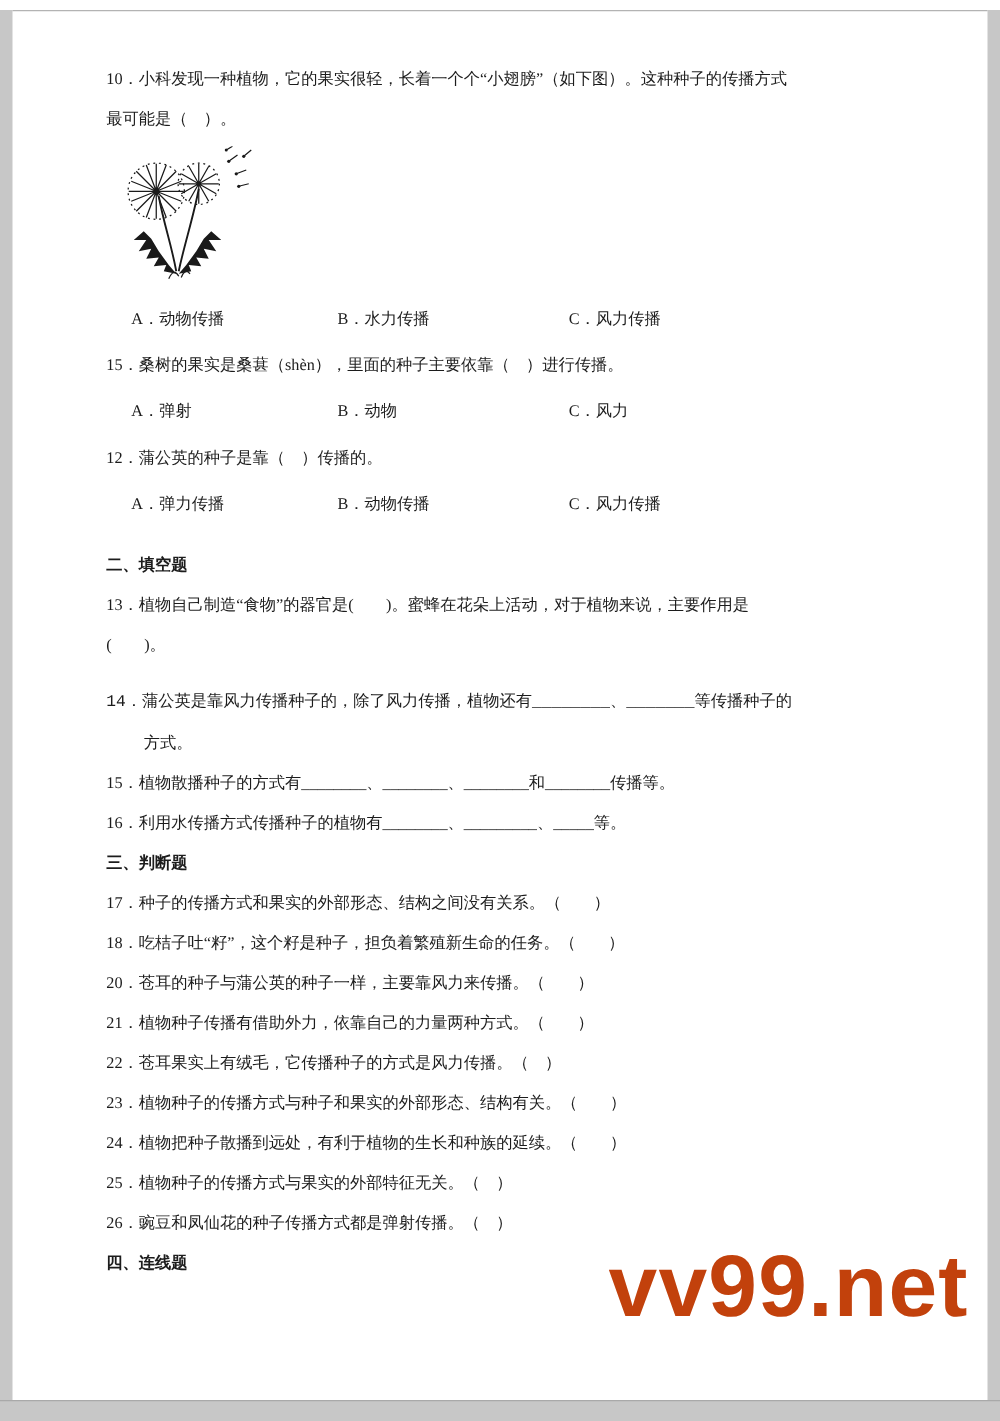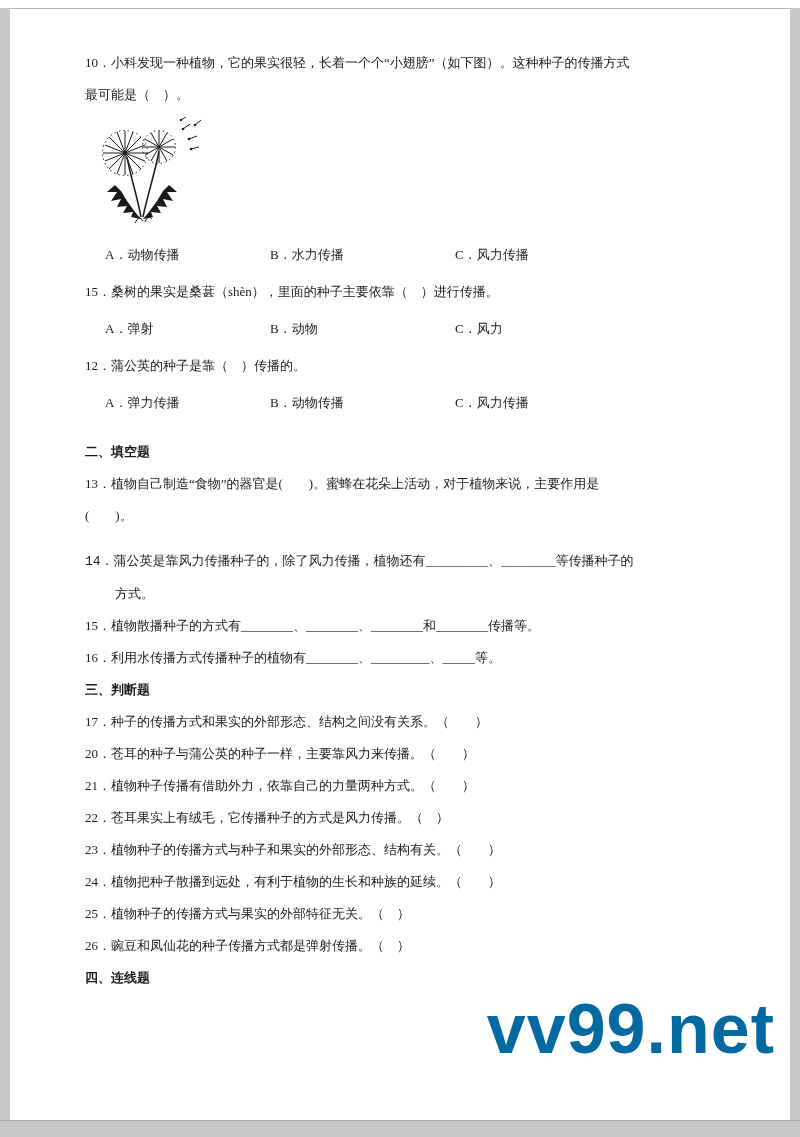--- a/index.html
+++ b/index.html
@@ -17,21 +17,21 @@
   .edge-topline{ position:absolute; left:10px; top:8px; width:780px; height:1px; background:#b3b3b3; z-index:4; }
 
   .sheet {
     position:absolute; left:10px; top:9px; width:780px; height:1111px;
     background:#ffffff; z-index:1;
   }
   .watermark {
     position:absolute; right:15px; top:980px; z-index:1;
     font-family:"Liberation Sans", sans-serif;
     font-weight:700; font-size:70px; letter-spacing:1px;
-    color:#0369a1;
+    color:#c2410c;
   }
   .content {
     position:relative; z-index:2;
     padding:38px 60px 0 75px;
     font-size:13px; line-height:32px;
   }
   .line { white-space:nowrap; }
   .section { font-weight:bold; margin-top:17px; }
   .section.tight { margin-top:0; }
   .qc { margin-top:5px; }
@@ -104,20 +104,21 @@
     <div class="line section">二、填空题</div>
     <div class="line">13．植物自己制造“食物”的器官是(　　)。蜜蜂在花朵上活动，对于植物来说，主要作用是</div>
     <div class="line">(　　)。</div>
     <div class="line mt4">14．蒲公英是靠风力传播种子的，除了风力传播，植物还有________、_______等传播种子的</div>
     <div class="line cont-indent">方式。</div>
     <div class="line">15．植物散播种子的方式有________、________、________和________传播等。</div>
     <div class="line">16．利用水传播方式传播种子的植物有________、_________、_____等。</div>
 
     <div class="line section tight">三、判断题</div>
     <div class="line">17．种子的传播方式和果实的外部形态、结构之间没有关系。（　　）</div>
+    <div class="line">18．吃桔子吐“籽”，这个籽是种子，担负着繁殖新生命的任务。（　　）</div>
     <div class="line">20．苍耳的种子与蒲公英的种子一样，主要靠风力来传播。（　　）</div>
     <div class="line">21．植物种子传播有借助外力，依靠自己的力量两种方式。（　　）</div>
     <div class="line">22．苍耳果实上有绒毛，它传播种子的方式是风力传播。（　）</div>
     <div class="line">23．植物种子的传播方式与种子和果实的外部形态、结构有关。（　　）</div>
     <div class="line">24．植物把种子散播到远处，有利于植物的生长和种族的延续。（　　）</div>
     <div class="line">25．植物种子的传播方式与果实的外部特征无关。（　）</div>
     <div class="line">26．豌豆和凤仙花的种子传播方式都是弹射传播。（　）</div>
 
     <div class="line section tight">四、连线题</div>
 

